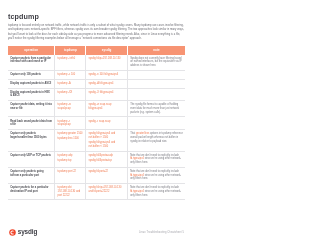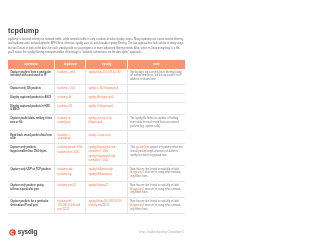--- a/index.html
+++ b/index.html
@@ -12,21 +12,21 @@
     background: #ffffff;
     font-family: "Liberation Sans", sans-serif;
     color: #3a3a3a;
     overflow: hidden;
     position: relative;
   }
   .page {
     width: 193px;
     height: 250px;
     box-sizing: border-box;
-    padding: 27px 8px 0 8px;
+    padding: 13px 8px 0 8px;
     position: relative;
   }
   .doc-title {
     font-size: 7.2px;
     font-weight: bold;
     color: #3f3f46;
     letter-spacing: 0.1px;
     margin: 0 0 3.2px 0;
     line-height: 1.1;
   }

